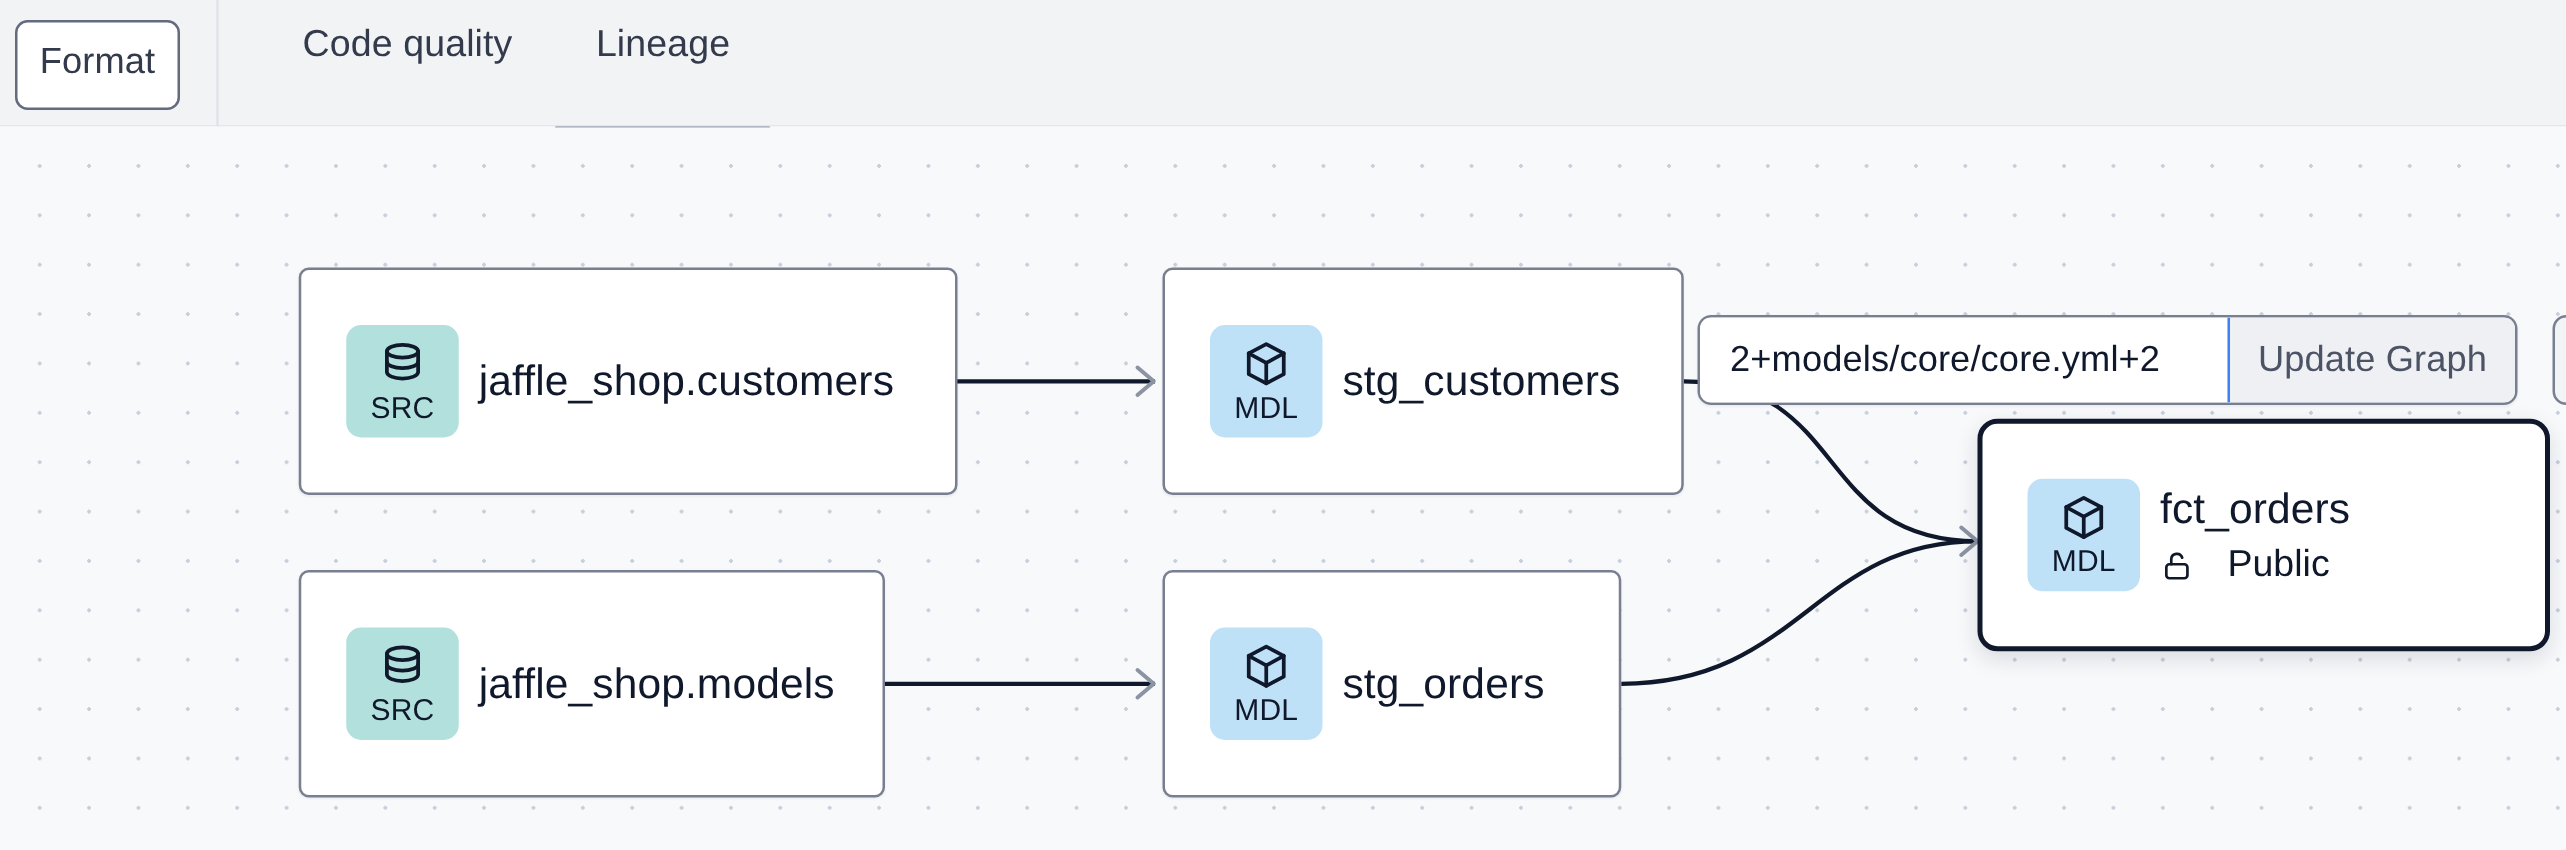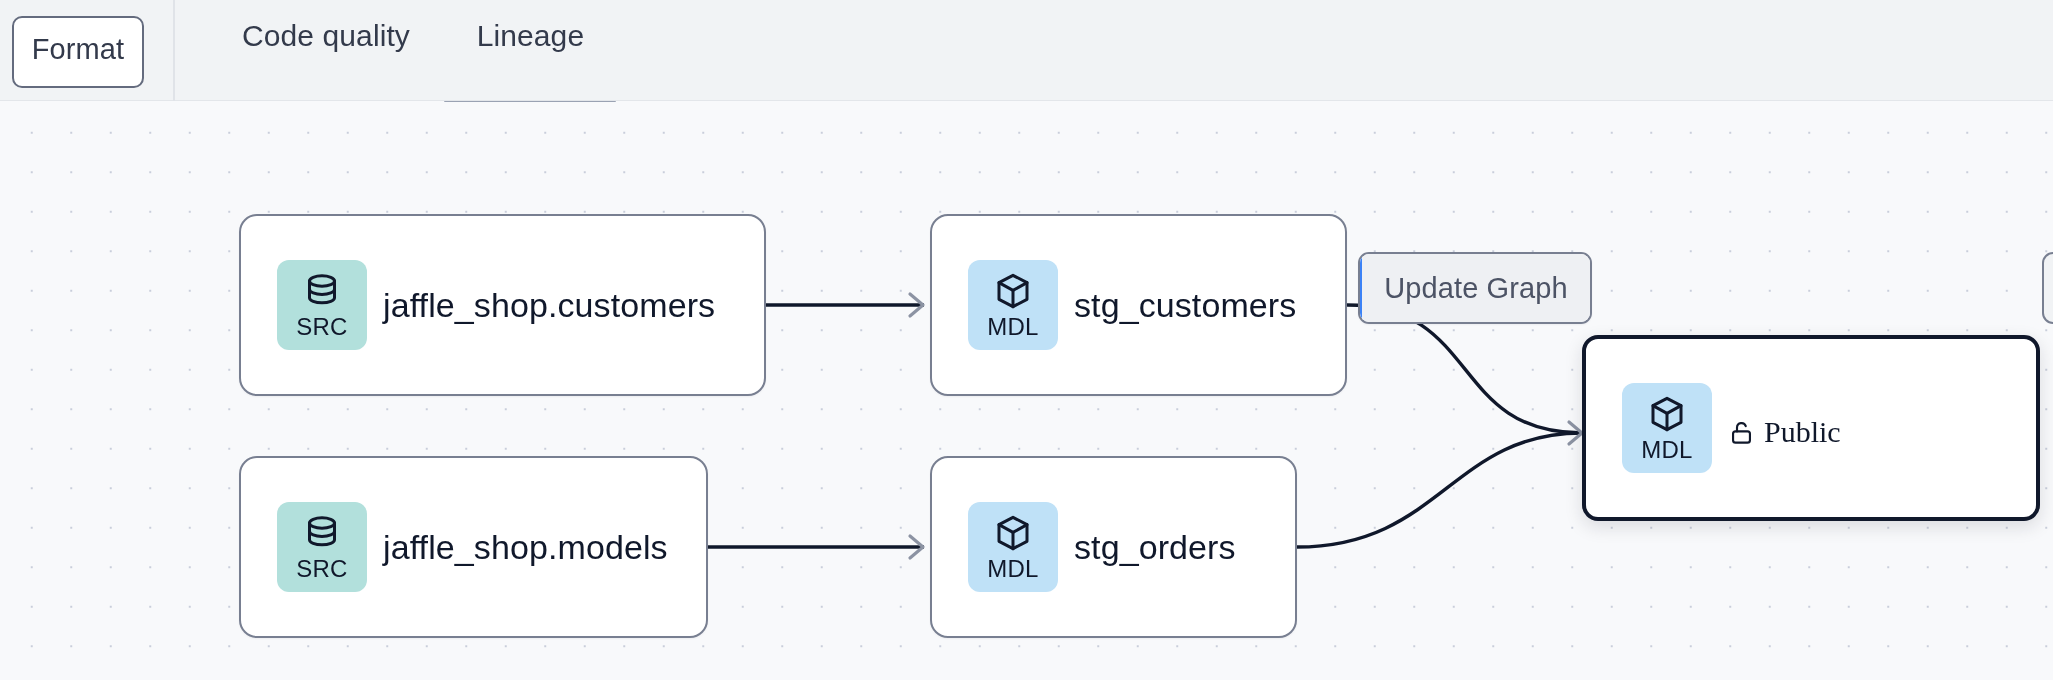--- a/index.html
+++ b/index.html
@@ -109,21 +109,21 @@
     width: 2053px;
     height: 578px;
     pointer-events: none;
   }
 
   
   .node {
     position: absolute;
     background: #ffffff;
     border: 2px solid #787f91;
-    border-radius: 18px;
+    border-radius: 8px;
     display: flex;
     align-items: center;
     box-shadow: 0 1px 2px rgba(20,24,40,.05);
     cursor: pointer;
   }
 
   .node.selected {
     border: 4px solid #10182b;
     border-radius: 16px;
     box-shadow: 0 6px 18px rgba(20,24,40,.13);
@@ -162,26 +162,25 @@
     font-size: 34px;
     line-height: 40px;
     color: #10182b;
     white-space: nowrap;
     letter-spacing: .1px;
   }
 
   .node-sub {
     display: flex;
     align-items: center;
-    gap: 9px;
+    gap: 27px;
     margin-top: 8px;
     font-size: 30px;
     line-height: 34px;
     color: #10182b;
-    font-family: Liberation Serif, serif;
   }
   .node-sub svg { display: block; flex: 0 0 auto; }
 
   
   .graph-control {
     position: absolute;
     left: 1358px;
     top: 150px;
     height: 72px;
     display: flex;
@@ -335,30 +334,32 @@
     <div class="node selected" style="left:1582px; top:233px; width:458px; height:186px;">
       <div class="badge mdl">
         <svg width="40" height="40" viewBox="0 0 24 24" fill="none" stroke="#10182b" stroke-width="1.8" stroke-linecap="round" stroke-linejoin="round">
           <path d="M12 2.6 20.4 7v10L12 21.4 3.6 17V7z"></path>
           <path d="M3.6 7 12 11.6 20.4 7"></path>
           <path d="M12 11.6v9.8"></path>
         </svg>
         <span class="badge-text">MDL</span>
       </div>
       <div class="node-body">
+        <div class="node-title">fct_orders</div>
         <div class="node-sub">
           <svg width="27" height="27" viewBox="0 0 24 24" fill="none" stroke="#10182b" stroke-width="1.9" stroke-linecap="round" stroke-linejoin="round">
             <rect x="4.5" y="11" width="15" height="10" rx="2.2"></rect>
             <path d="M8 11V7.5A4 4 0 0 1 15.8 6.4"></path>
           </svg>
           <span>Public</span>
         </div>
       </div>
     </div>
 
     <div class="graph-control">
+      <input class="graph-input" type="text" value="2+models/core/core.yml+2" style="">
       <button class="update-graph-btn">Update Graph</button>
     </div>
 
     <div class="side-btn"></div>
 
   </div>
 </div>
 
 </body></html>

